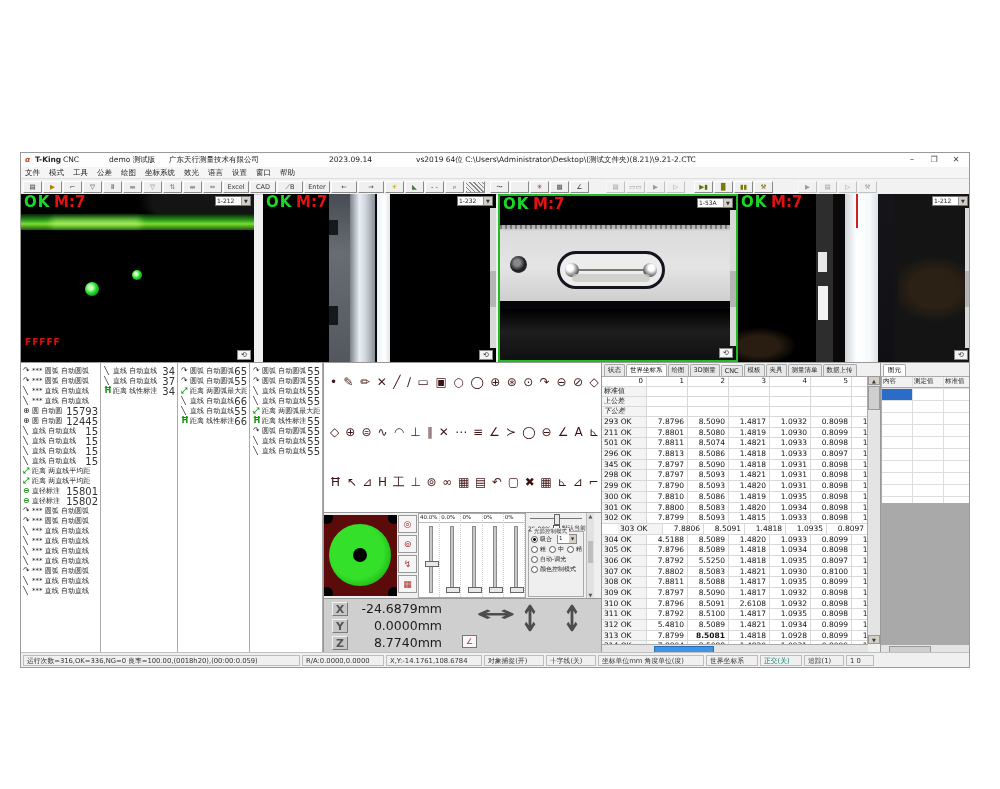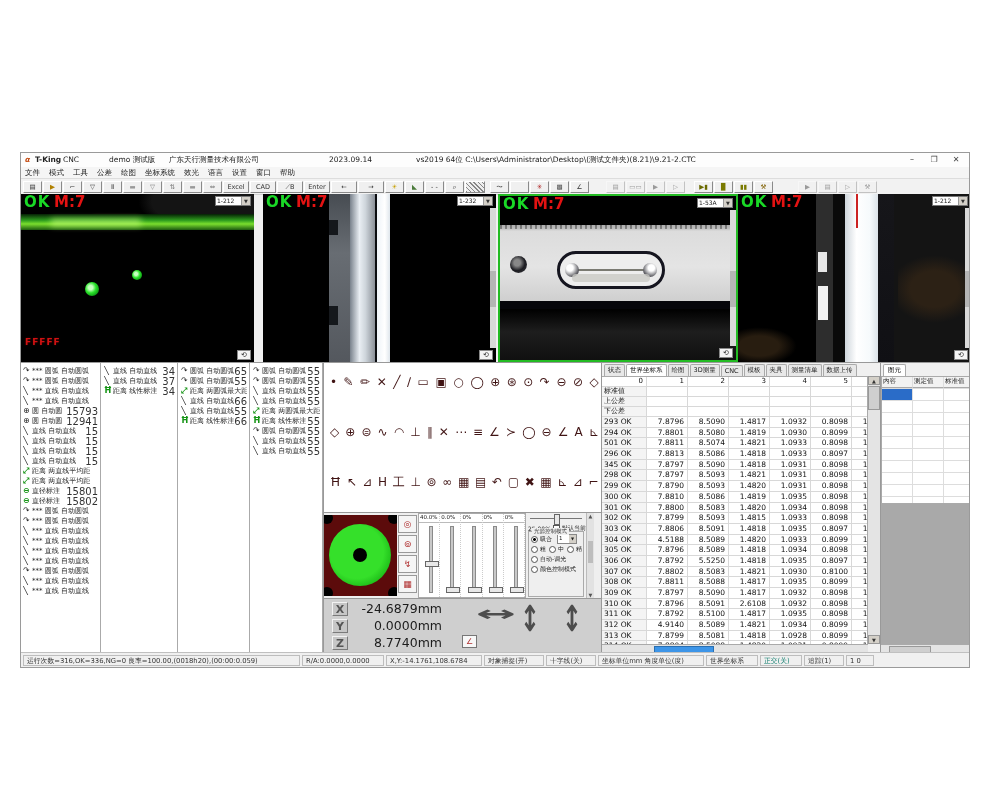--- a/index.html
+++ b/index.html
@@ -298,21 +298,21 @@
             <div class="ftext">*** 直线 自动直线</div>
           </div>
           <div class="fitem">
             <div class="ficon">⊕</div>
             <div class="ftext">圆 自动圆</div>
             <div class="fid">15793</div>
           </div>
           <div class="fitem">
             <div class="ficon">⊕</div>
             <div class="ftext">圆 自动圆</div>
-            <div class="fid">12941</div>
+            <div class="fid">12445</div>
           </div>
           <div class="fitem">
             <div class="ficon">╲</div>
             <div class="ftext">直线 自动直线</div>
             <div class="fid">15</div>
           </div>
           <div class="fitem">
             <div class="ficon">╲</div>
             <div class="ftext">直线 自动直线</div>
             <div class="fid">15</div>
@@ -674,40 +674,40 @@
           </div>
           <div class="trow" style="height: 9px; line-height: 9px;">
             <div class="tcell rh" style="width: 45px; font-size: 7px;">上公差</div>
             <div class="tcell" style="width: 41px;"></div>
             <div class="tcell" style="width: 41px;"></div>
             <div class="tcell" style="width: 41px;"></div>
             <div class="tcell" style="width: 41px;"></div>
             <div class="tcell" style="width: 41px;"></div>
             <div class="tcell" style="width: 41px;"></div>
           </div>
-          <div class="trow" style="height: 9px; line-height: 9px;">
+          <div class="trow" style="height: 9px; line-height: 9px; font-style: italic;">
             <div class="tcell rh" style="width: 45px; font-size: 7px;">下公差</div>
             <div class="tcell" style="width: 41px;"></div>
             <div class="tcell" style="width: 41px;"></div>
             <div class="tcell" style="width: 41px;"></div>
             <div class="tcell" style="width: 41px;"></div>
             <div class="tcell" style="width: 41px;"></div>
             <div class="tcell" style="width: 41px;"></div>
           </div>
           <div class="trow" style="height: 9.7px; line-height: 9.7px;">
             <div class="tcell rh" style="width: 45px;">293  OK</div>
             <div class="tcell num" style="width: 41px;">7.8796</div>
             <div class="tcell num" style="width: 41px;">8.5090</div>
             <div class="tcell num" style="width: 41px;">1.4817</div>
             <div class="tcell num" style="width: 41px;">1.0932</div>
             <div class="tcell num" style="width: 41px;">0.8098</div>
             <div class="tcell num" style="width: 41px;">1.0985</div>
           </div>
           <div class="trow" style="height: 9.7px; line-height: 9.7px;">
-            <div class="tcell rh" style="width: 45px;">294  OK</div>
+            <div class="tcell rh" style="width: 45px;">211  OK</div>
             <div class="tcell num" style="width: 41px;">7.8801</div>
             <div class="tcell num" style="width: 41px;">8.5080</div>
             <div class="tcell num" style="width: 41px;">1.4819</div>
             <div class="tcell num" style="width: 41px;">1.0930</div>
             <div class="tcell num" style="width: 41px;">0.8099</div>
             <div class="tcell num" style="width: 41px;">1.0983</div>
           </div>
           <div class="trow" style="height: 9.7px; line-height: 9.7px;">
             <div class="tcell rh" style="width: 45px;">501  OK</div>
             <div class="tcell num" style="width: 41px;">7.8811</div>
@@ -774,21 +774,21 @@
           <div class="trow" style="height: 9.7px; line-height: 9.7px;">
             <div class="tcell rh" style="width: 45px;">302  OK</div>
             <div class="tcell num" style="width: 41px;">7.8799</div>
             <div class="tcell num" style="width: 41px;">8.5093</div>
             <div class="tcell num" style="width: 41px;">1.4815</div>
             <div class="tcell num" style="width: 41px;">1.0933</div>
             <div class="tcell num" style="width: 41px;">0.8098</div>
             <div class="tcell num" style="width: 41px;">1.0983</div>
           </div>
           <div class="trow" style="height: 9.7px; line-height: 9.7px;">
-            <div class="tcell rh" style="width: 45px;">303  OK</div>
+            <div class="tcell rh" style="width: 45px; margin-left: 16px;">303  OK</div>
             <div class="tcell num" style="width: 41px;">7.8806</div>
             <div class="tcell num" style="width: 41px;">8.5091</div>
             <div class="tcell num" style="width: 41px;">1.4818</div>
             <div class="tcell num" style="width: 41px;">1.0935</div>
             <div class="tcell num" style="width: 41px;">0.8097</div>
             <div class="tcell num" style="width: 41px;">1.0983</div>
           </div>
           <div class="trow" style="height: 9.7px; line-height: 9.7px;">
             <div class="tcell rh" style="width: 45px;">304  OK</div>
             <div class="tcell num" style="width: 41px;">4.5188</div>
@@ -856,31 +856,31 @@
             <div class="tcell rh" style="width: 45px;">311  OK</div>
             <div class="tcell num" style="width: 41px;">7.8792</div>
             <div class="tcell num" style="width: 41px;">8.5100</div>
             <div class="tcell num" style="width: 41px;">1.4817</div>
             <div class="tcell num" style="width: 41px;">1.0935</div>
             <div class="tcell num" style="width: 41px;">0.8098</div>
             <div class="tcell num" style="width: 41px;">1.0984</div>
           </div>
           <div class="trow" style="height: 9.7px; line-height: 9.7px;">
             <div class="tcell rh" style="width: 45px;">312  OK</div>
-            <div class="tcell num" style="width: 41px;">4.9140</div>
+            <div class="tcell num" style="width: 41px;">5.4810</div>
             <div class="tcell num" style="width: 41px;">8.5089</div>
             <div class="tcell num" style="width: 41px;">1.4821</div>
             <div class="tcell num" style="width: 41px;">1.0934</div>
             <div class="tcell num" style="width: 41px;">0.8099</div>
             <div class="tcell num" style="width: 41px;">1.0983</div>
           </div>
           <div class="trow" style="height: 9.7px; line-height: 9.7px;">
             <div class="tcell rh" style="width: 45px;">313  OK</div>
             <div class="tcell num" style="width: 41px;">7.8799</div>
-            <div class="tcell num" style="width: 41px;">8.5081</div>
+            <div class="tcell num" style="width: 41px; font-weight: bold;">8.5081</div>
             <div class="tcell num" style="width: 41px;">1.4818</div>
             <div class="tcell num" style="width: 41px;">1.0928</div>
             <div class="tcell num" style="width: 41px;">0.8099</div>
             <div class="tcell num" style="width: 41px;">1.0984</div>
           </div>
           <div class="trow" style="height: 9.7px; line-height: 9.7px;">
             <div class="tcell rh" style="width: 45px;">314  OK</div>
             <div class="tcell num" style="width: 41px;">7.8804</div>
             <div class="tcell num" style="width: 41px;">8.5088</div>
             <div class="tcell num" style="width: 41px;">1.4820</div>

